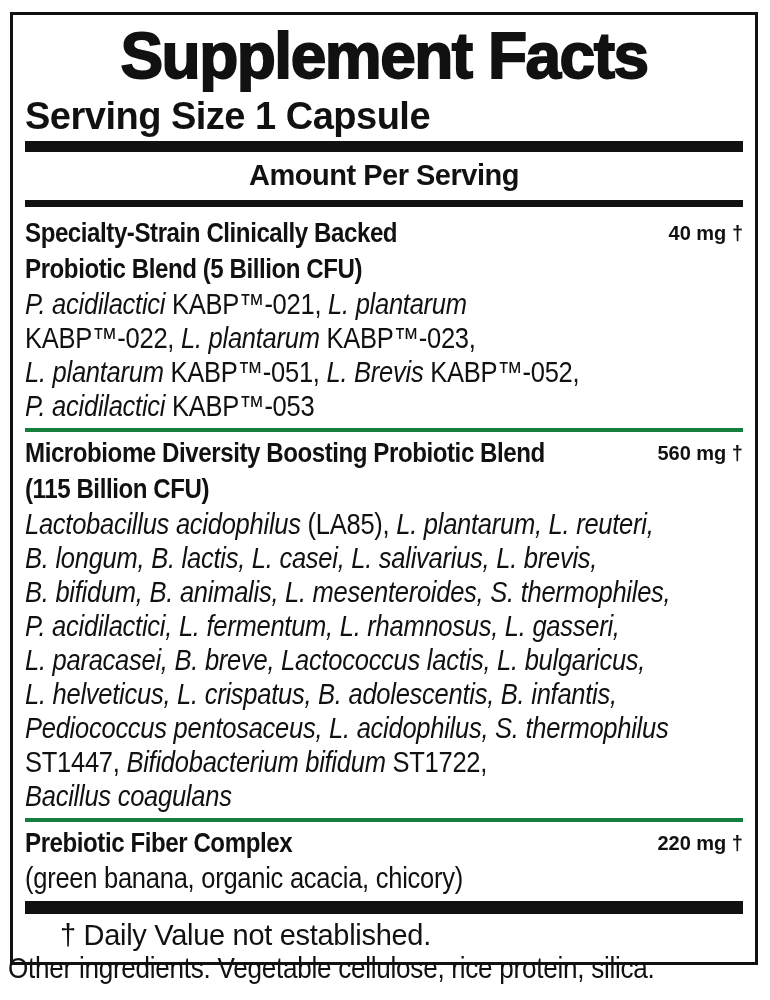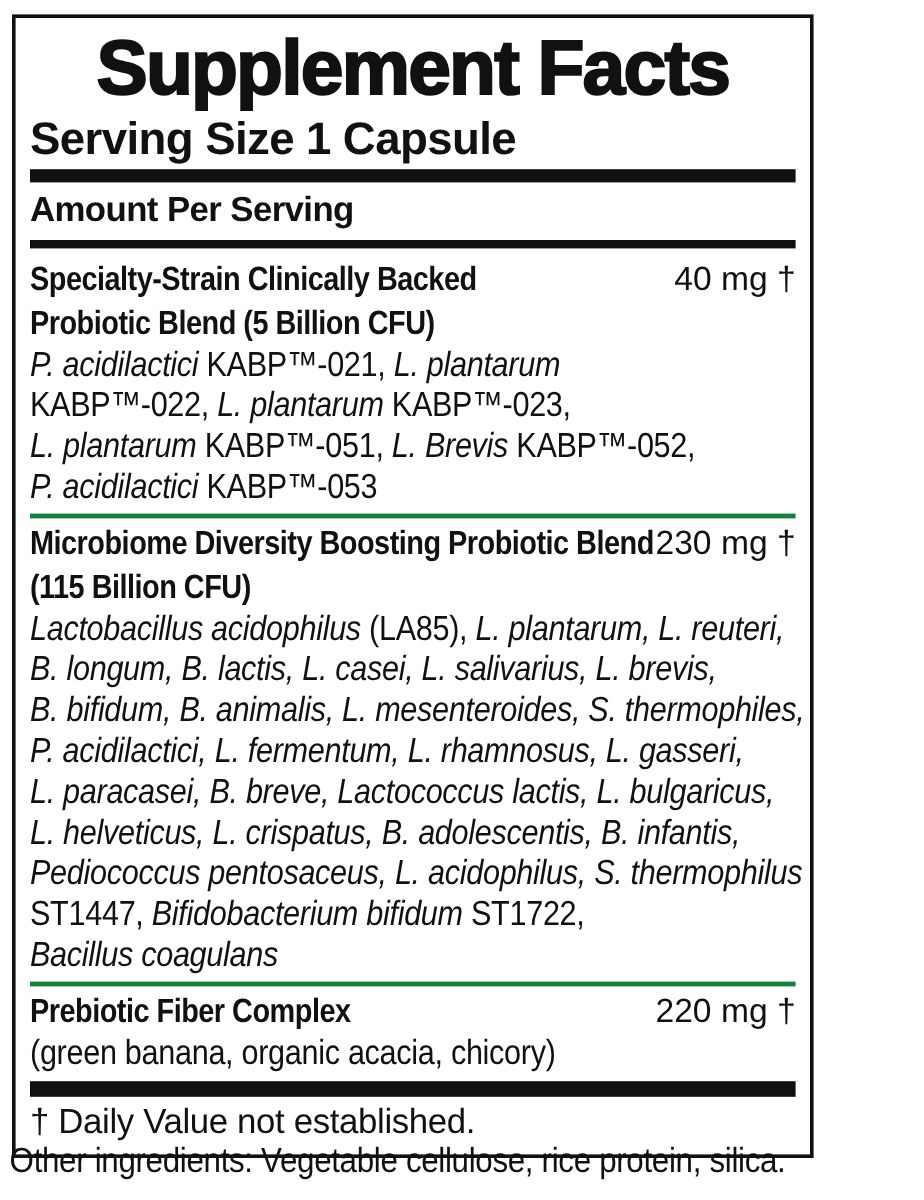--- a/index.html
+++ b/index.html
@@ -8,21 +8,21 @@
     width: 770px; height: 1000px;
     background: #ffffff;
     color: #111111;
     font-family: "Liberation Sans", sans-serif;
     position: relative;
     overflow: hidden;
   }
   .panel {
     position: absolute;
     left: 10px; top: 12px;
-    width: 668px;
+    width: 748px;
     border: 3px solid #111;
     background: #fff;
     padding: 2px 12px 10px 12px;
   }
   .title {
     font-size: 64px;
     font-weight: 700;
     line-height: 70px;
     text-align: center;
     letter-spacing: -1.5px;
@@ -35,21 +35,21 @@
     font-weight: 700;
     line-height: 34px;
     letter-spacing: -0.5px;
   }
   .bar { background: #111; width: 100%; }
   .bar.b1 { height: 11px; margin: 8px 0 6px 0; }
   .bar.b2 { height: 7px;  margin: 8px 0 8px 0; }
   .bar.b3 { height: 13px; margin: 6px 0 4px 0; }
   .cols-row {
     display: flex;
-    justify-content: space-between;
+    justify-content: center;
     align-items: baseline;
     font-size: 29px;
     font-weight: 700;
     line-height: 34px;
     letter-spacing: -0.5px;
   }
   .section + .section {
     border-top: 4px solid #15803d;
     margin-top: 5px;
     padding-top: 3px;
@@ -61,22 +61,22 @@
   }
   .head-row .sec-name { flex: 1 1 auto; min-width: 0; }
   .sec-name {
     font-size: 28px;
     font-weight: 700;
     line-height: 36px;
     letter-spacing: -0.5px;
   }
   .amount {
     flex: 0 0 auto;
-    font-size: 28px;
-    font-weight: 400;
+    font-size: 20px;
+    font-weight: 700;
     line-height: 36px;
     white-space: nowrap;
     padding-left: 8px;
     text-align: center;
   }
   .desc {
     font-size: 29px;
     font-weight: 400;
     line-height: 34px;
     letter-spacing: -0.3px;
@@ -87,20 +87,21 @@
     white-space: nowrap;
   }
   .sec-name.condense { transform: scaleX(0.86); }
   .seg-i { font-style: italic; }
   .seg-r { font-style: normal; }
   .footnote {
     font-size: 29px;
     line-height: 34px;
     margin-top: 4px;
     letter-spacing: -0.3px;
+    margin-left: 35px;
   }
   .other {
     position: absolute;
     left: 8px; top: 950px;
     width: 762px;
     font-size: 29px;
     line-height: 36px;
     letter-spacing: -0.3px;
     transform: scaleX(0.9);
     transform-origin: 0 50%;
@@ -126,21 +127,21 @@
         </div>
         <div class="sec-name condense">Probiotic Blend (5 Billion CFU)</div>
         <div class="desc condense"><span class="seg-i">P. acidilactici</span><span class="seg-r"> KABP™-021, </span><span class="seg-i">L. plantarum</span></div>
         <div class="desc condense"><span class="seg-r">KABP™-022, </span><span class="seg-i">L. plantarum</span><span class="seg-r"> KABP™-023,</span></div>
         <div class="desc condense"><span class="seg-i">L. plantarum</span><span class="seg-r"> KABP™-051, </span><span class="seg-i">L. Brevis</span><span class="seg-r"> KABP™-052,</span></div>
         <div class="desc condense"><span class="seg-i">P. acidilactici</span><span class="seg-r"> KABP™-053</span></div>
       </div>
       <div class="section">
         <div class="head-row">
           <span class="sec-name condense">Microbiome Diversity Boosting Probiotic Blend</span>
-          <span class="amount">230 mg †</span>
+          <span class="amount">560 mg †</span>
         </div>
         <div class="sec-name condense">(115 Billion CFU)</div>
         <div class="desc condense"><span class="seg-i">Lactobacillus acidophilus</span><span class="seg-r"> (LA85), </span><span class="seg-i">L. plantarum, L. reuteri,</span></div>
         <div class="desc condense"><span class="seg-i">B. longum, B. lactis, L. casei, L. salivarius, L. brevis,</span></div>
         <div class="desc condense"><span class="seg-i">B. bifidum, B. animalis, L. mesenteroides, S. thermophiles,</span></div>
         <div class="desc condense"><span class="seg-i">P. acidilactici, L. fermentum, L. rhamnosus, L. gasseri,</span></div>
         <div class="desc condense"><span class="seg-i">L. paracasei, B. breve, Lactococcus lactis, L. bulgaricus,</span></div>
         <div class="desc condense"><span class="seg-i">L. helveticus, L. crispatus, B. adolescentis, B. infantis,</span></div>
         <div class="desc condense"><span class="seg-i">Pediococcus pentosaceus, L. acidophilus, S. thermophilus</span></div>
         <div class="desc condense"><span class="seg-r">ST1447, </span><span class="seg-i">Bifidobacterium bifidum</span><span class="seg-r"> ST1722,</span></div>

